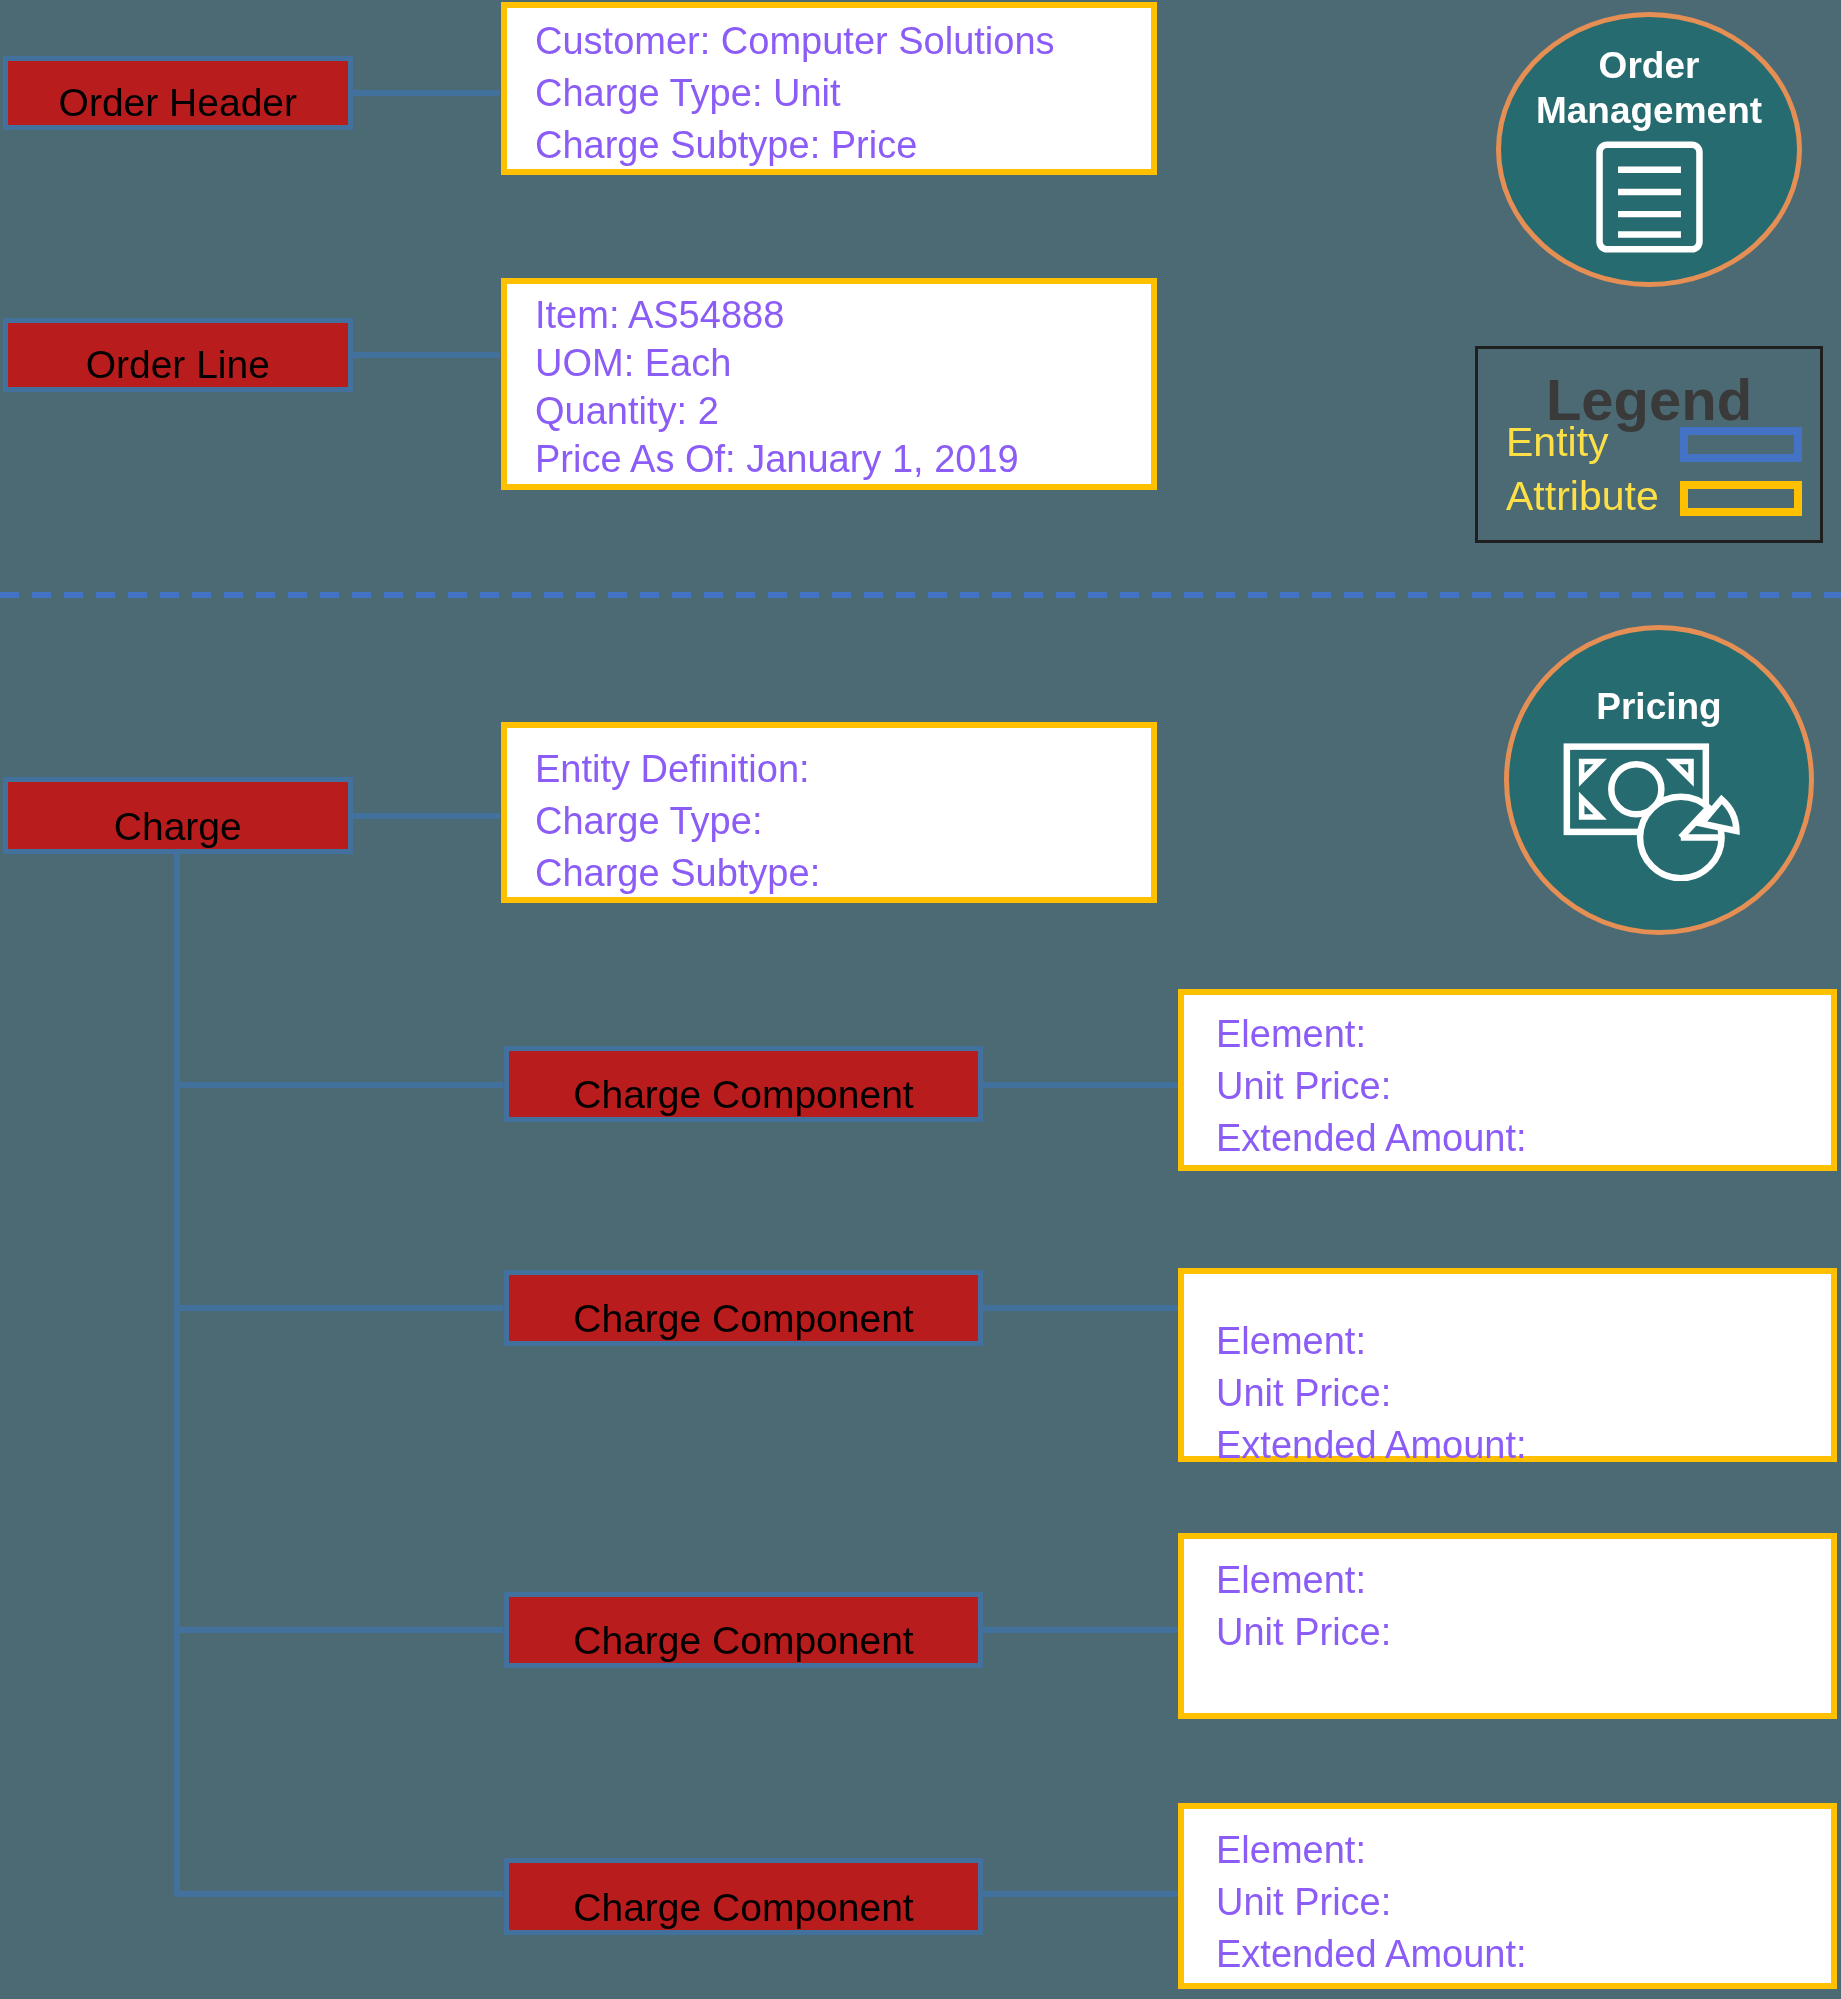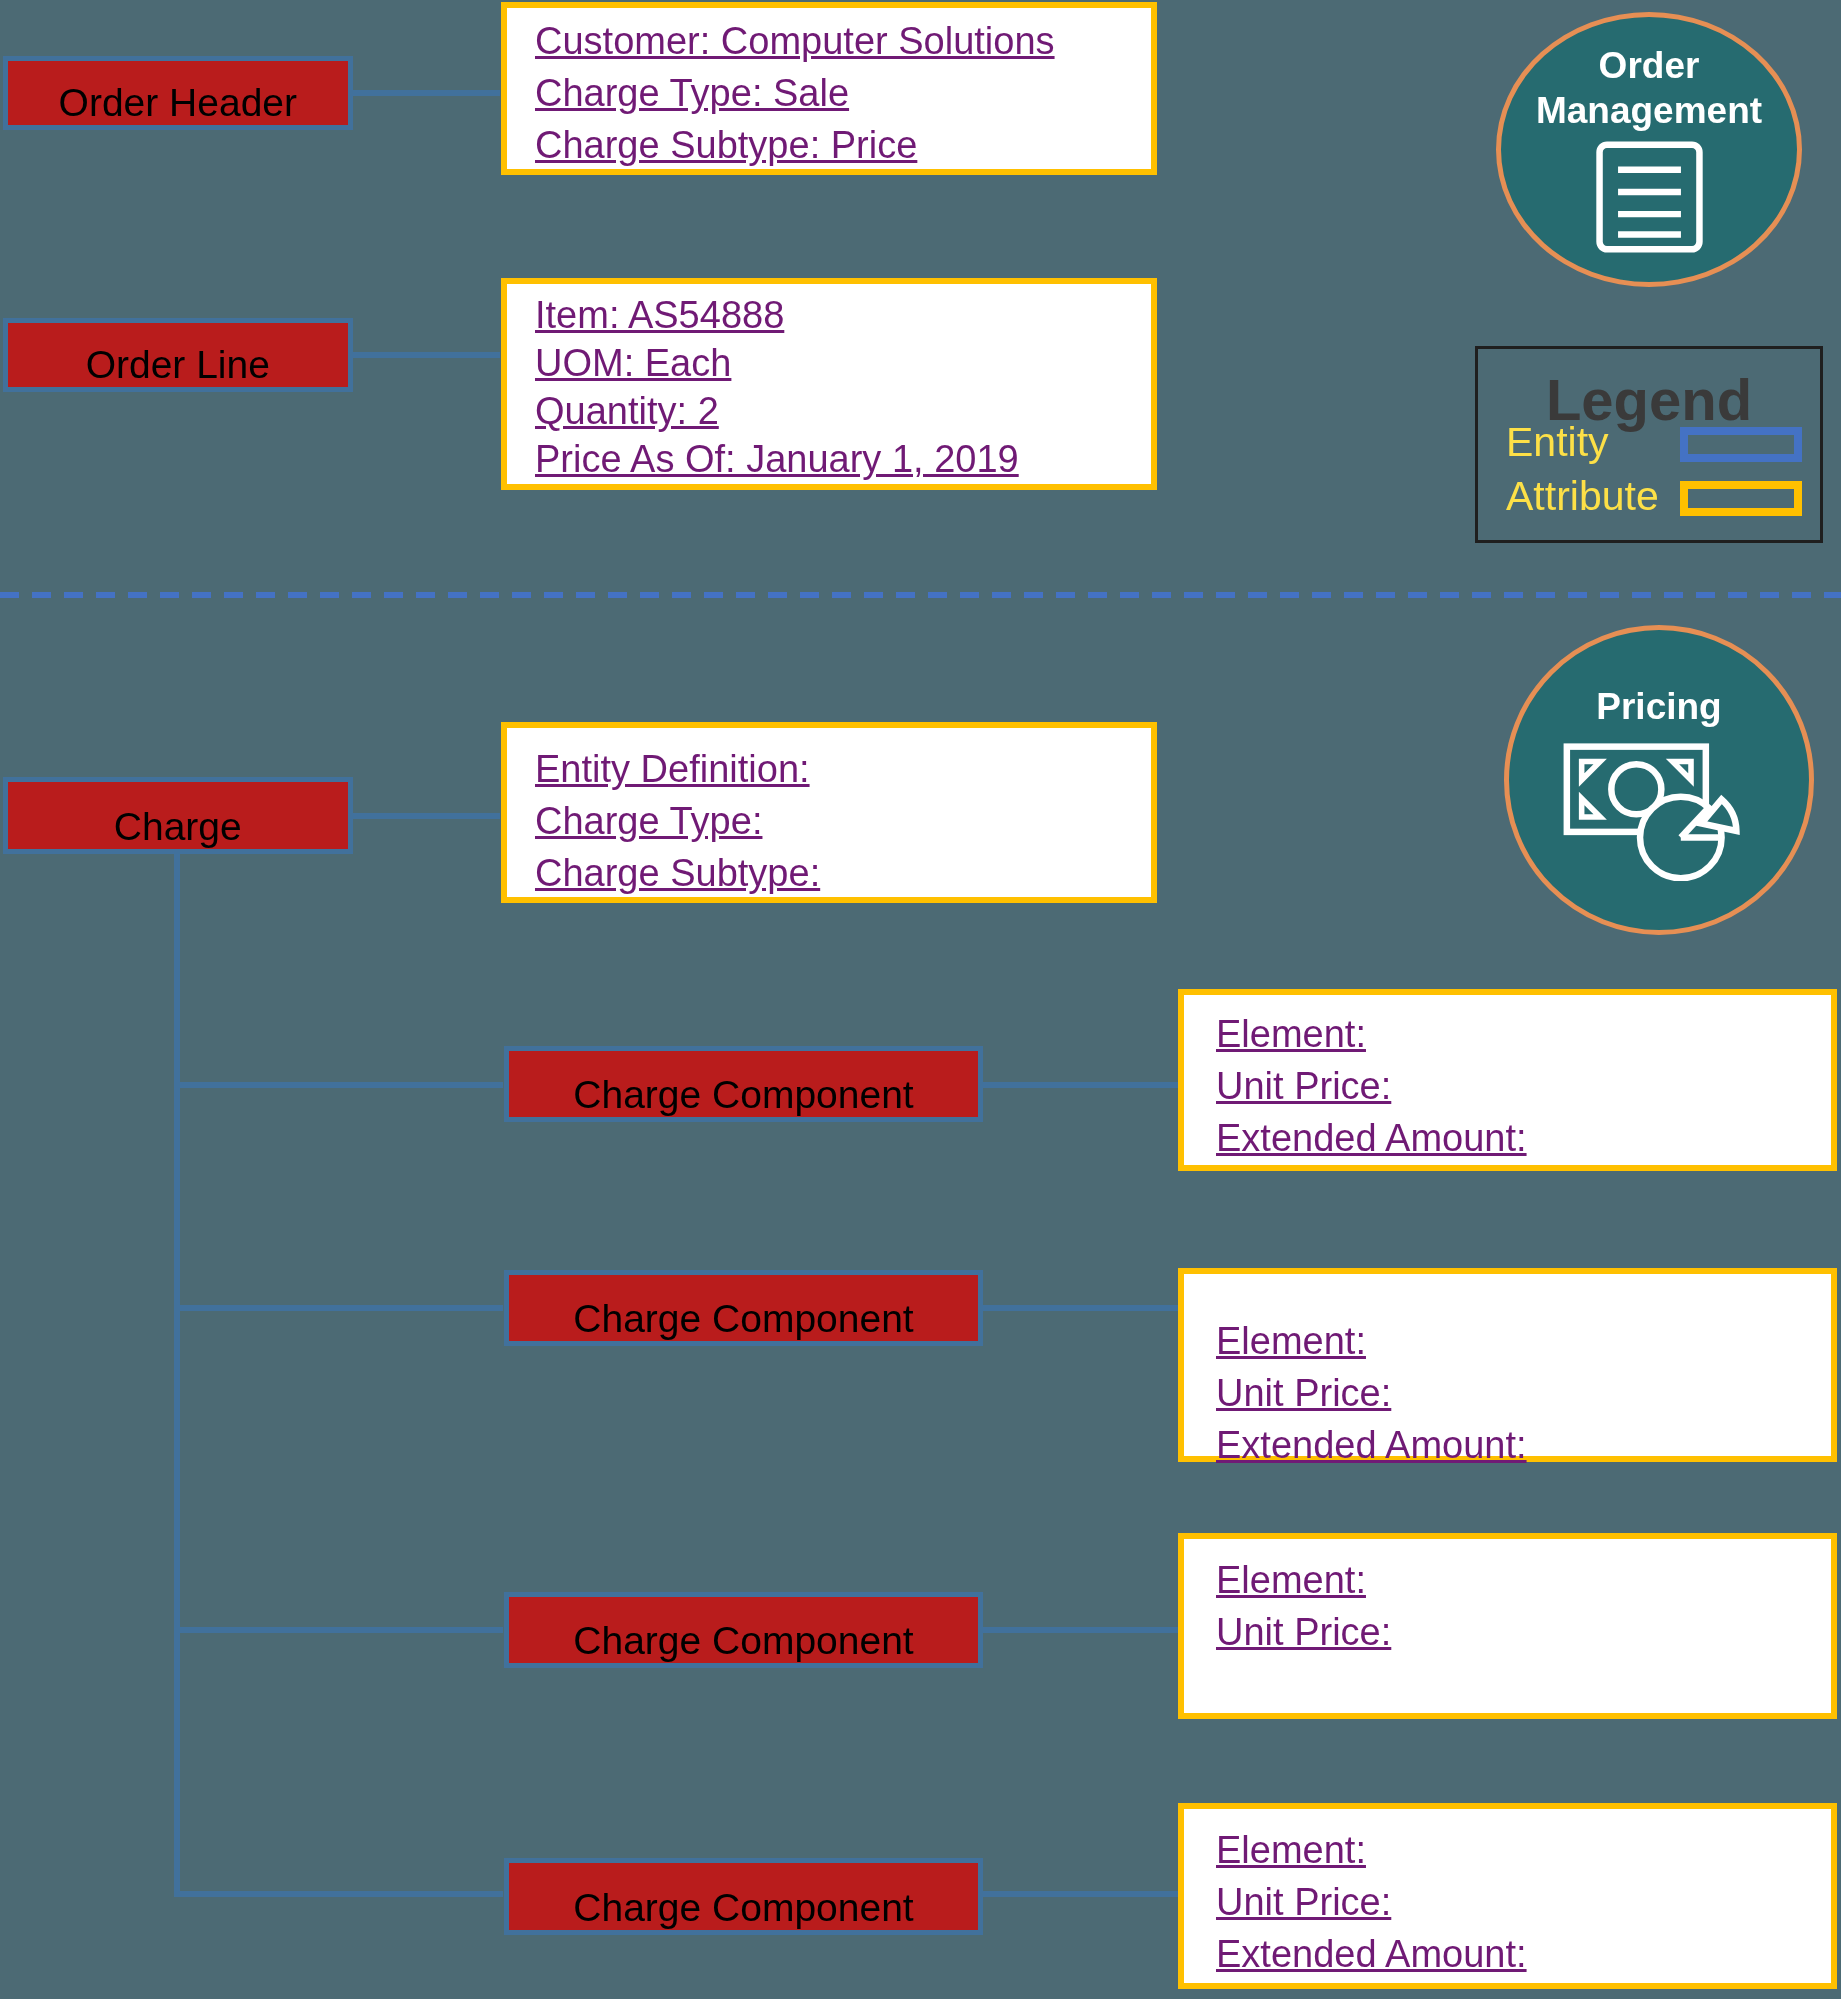--- a/index.html
+++ b/index.html
@@ -7,21 +7,21 @@
           font-family:"Liberation Sans",sans-serif;}
 
   
   .entity{position:absolute;background:#b91c1c;border:5.6px solid #41719c;box-sizing:border-box;
           display:flex;align-items:flex-end;justify-content:center;
           font-size:39px;color:#000;}
 
   
   .attr{position:absolute;background:#ffffff;border:6.5px solid #ffc000;box-sizing:border-box;
         padding:7.4px 13px 0 28px;}
-  .attr .ln{font-size:38px;line-height:52px;color:#701a75;white-space:nowrap;text-decoration:underline;}
+  .attr .ln{font-size:38px;line-height:52px;color:#8b5cf6;white-space:nowrap;}
   .attr.tight .ln{line-height:48px;}
 
   
   .hline,.vline{position:absolute;background:#41719c;}
   .hline{height:5.6px;}
   .vline{width:5.6px;}
 
   .dashline{position:absolute;left:0;top:592px;width:1841px;height:5.6px;
             background:repeating-linear-gradient(90deg,#4472c4 0 18.6px,rgba(0,0,0,0) 18.6px 32px);}
 
@@ -44,21 +44,21 @@
 <body>
 
 <div class="canvas">
 
   <div class="entity" style="left:2.8px;top:56px;width:350px;height:74px;">
     <span>Order Header</span>
   </div>
   <div class="hline" style="left:352px;top:90px;width:148px;"></div>
   <div class="attr" style="left:501px;top:1.9px;width:656px;height:173px;">
     <div class="ln">Customer: Computer Solutions</div>
-    <div class="ln">Charge Type: Sale</div>
+    <div class="ln">Charge Type: Unit</div>
     <div class="ln">Charge Subtype: Price</div>
   </div>
 
   <div class="entity" style="left:2.8px;top:318px;width:350px;height:74px;">
     <span>Order Line</span>
   </div>
   <div class="hline" style="left:352px;top:352px;width:148px;"></div>
   <div class="attr tight" style="left:501px;top:230px;width:656px;height:212px;margin-top:48px;">
     <div class="ln">Item: AS54888</div>
     <div class="ln">UOM: Each</div>

